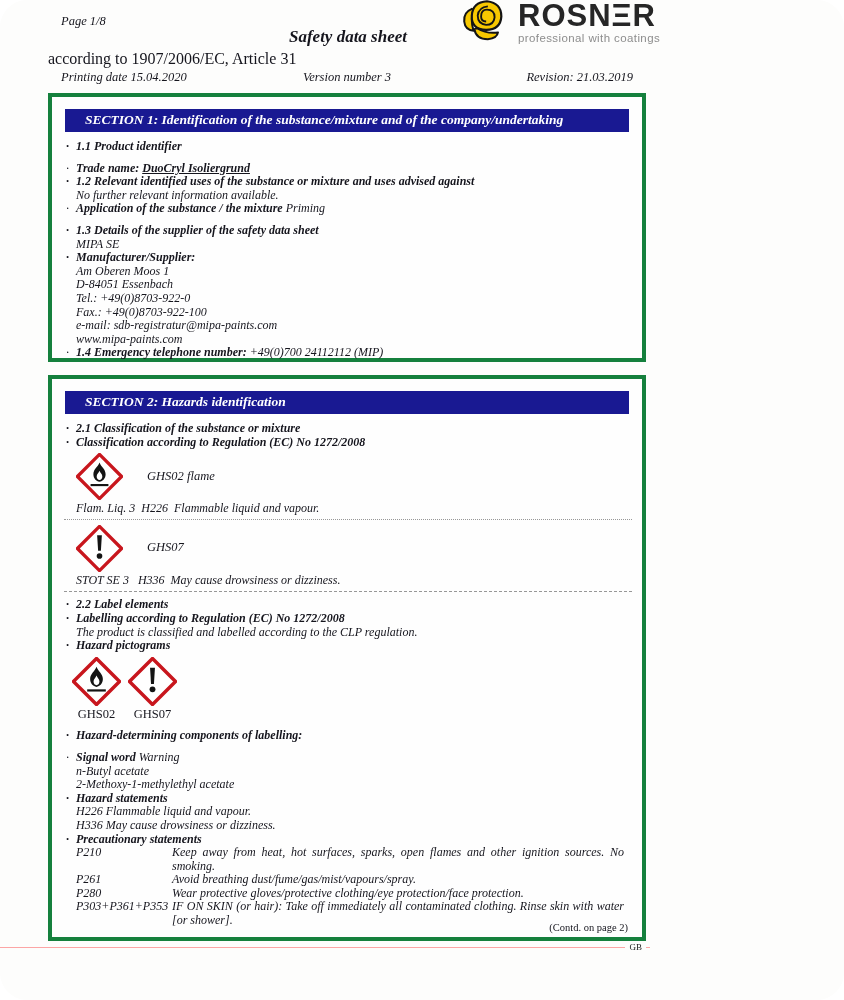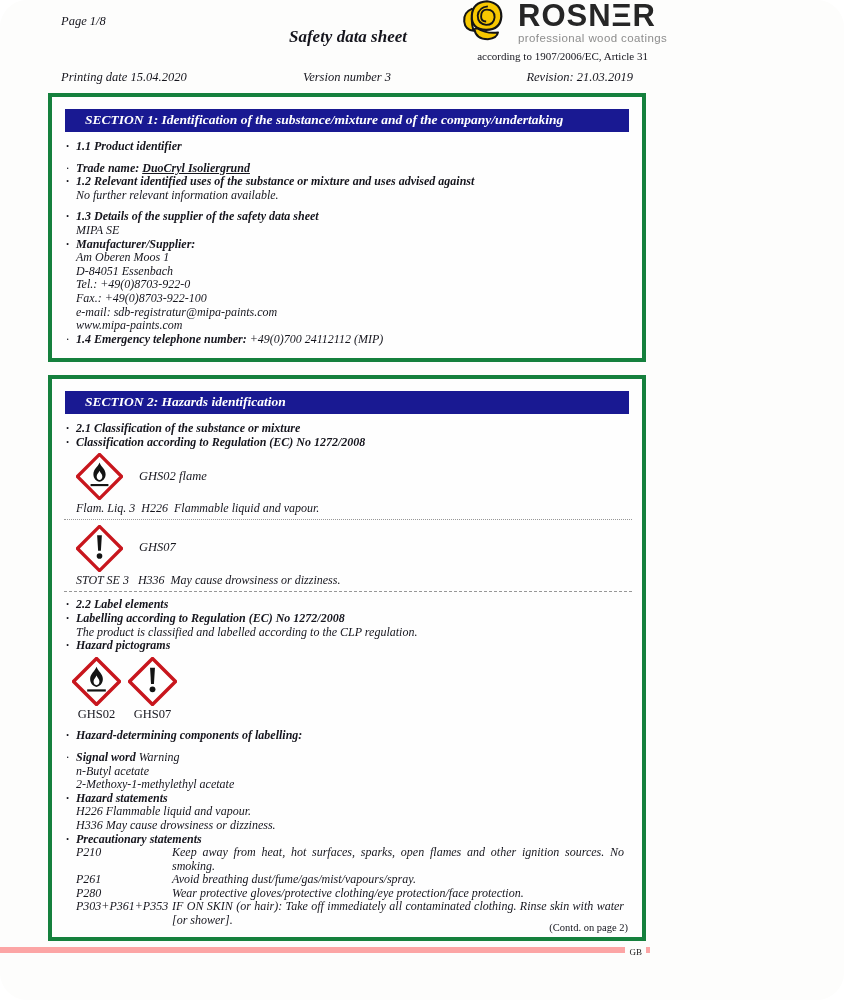--- a/index.html
+++ b/index.html
@@ -8,21 +8,21 @@
 
   
   .hdr-pagenum{position:absolute;left:61px;top:14px;font-size:12.5px;}
   .logo{position:absolute;left:460px;top:0;display:flex;align-items:flex-start;font-style:normal;}
   .rose{width:54px;height:47px;margin:-2px 4px 0 0;}
   .brand{font-family:"Liberation Sans",sans-serif;font-weight:700;font-size:31px;line-height:32px;
          letter-spacing:1px;color:#262626;}
   .tagline{font-family:"Liberation Sans",sans-serif;font-size:11.5px;color:#8d8d8d;margin-top:0;
            letter-spacing:0.4px;}
   .doc-title{position:absolute;left:48px;top:27px;width:600px;text-align:center;font-size:17px;font-weight:700;}
-  .doc-subtitle{position:absolute;left:48px;top:50px;width:600px;text-align:right;font-size:11px;font-style:normal;}
+  .doc-subtitle{position:absolute;left:48px;top:50px;width:600px;text-align:left;font-size:16px;font-style:normal;}
   .meta-row{position:absolute;left:61px;top:70px;width:572px;display:grid;
             grid-template-columns:1fr auto 1fr;font-size:12.5px;}
   .meta-row .mright{text-align:right;}
 
   
   .box{position:absolute;left:48px;width:598px;border:4px solid #15803d;background:#fefefe;box-sizing:border-box;}
   .box1{top:93px;height:269px;}
   .box2{top:375px;height:566px;}
   .bar{margin:12px 13px 0 13px;background:#191992;color:#ffffff;font-weight:700;font-size:13.5px;
        padding:3px 8px 4px 20px;}
@@ -32,32 +32,32 @@
   .b{font-weight:700;}
   .u{text-decoration:underline;}
   .g{margin-top:8px;}
   .pre{white-space:pre-wrap;}
 
   .sep-dot{border-bottom:1px dotted #979797;margin:3px -8px 5px -12px;height:0;}
   .sep-dash{border-bottom:1px dashed #979797;margin:4px -8px 6px -12px;height:0;}
 
   .picto-row{display:flex;align-items:center;margin:4px 0 2px;}
   .picto-row svg{width:47px;height:47px;flex:none;}
-  .picto-label{margin-left:16px;font-size:12.5px;}
+  .picto-label{margin-left:24px;font-size:12.5px;}
   .picto-pair{display:flex;margin:4px 0 0 -4px;}
   .picto-col{display:flex;flex-direction:column;align-items:center;margin-right:7px;font-style:normal;}
   .picto-col svg{width:49px;height:49px;}
   .plabel{font-size:12.5px;margin-top:2px;}
 
   .prow{display:flex;}
   .pcode{flex:0 0 96px;}
   .ptext{flex:1;text-align:justify;}
 
   .contd{position:absolute;right:14px;bottom:4px;font-size:10.5px;font-style:normal;}
-  .gb-rule{position:absolute;left:0;top:947px;width:650px;border-top:6px solid #fca5a5;}
+  .gb-rule{position:absolute;left:0;top:947px;width:650px;border-top:1px solid #fca5a5;}
   .gb{position:absolute;right:4px;top:-6px;background:#fdfdfc;padding:0 4px;font-size:9px;
       font-style:normal;color:#222;}
 </style>
 </head>
 <body>
 
 <svg width="0" height="0" style="position:absolute" aria-hidden="true">
   <symbol id="sym-flame" viewBox="0 0 100 100">
     <path d="M50 3 L97 50 L50 97 L3 50 Z" fill="#ffffff" stroke="#c8161d" stroke-width="7"></path>
     <path fill="#141414" d="M50 20 C53 29 63 34 63 45 C63 54 57 60 50 61 C43 60 37 54 37 45 C37 34 47 29 50 20 Z"></path>
@@ -80,40 +80,41 @@
 <div class="page">
 
   <div class="hdr-pagenum">Page 1/8</div>
 
   <div class="logo">
     <svg class="rose">
         <use href="#sym-rose"></use>
       </svg>
     <div>
       <div class="brand">ROSNΞR</div>
-      <div class="tagline">professional wood coatings</div>
+      <div class="tagline">professional with coatings</div>
     </div>
   </div>
 
   <div class="doc-title">Safety data sheet</div>
   <div class="doc-subtitle">according to 1907/2006/EC, Article 31</div>
 
   <div class="meta-row">
     <span>Printing date 15.04.2020</span>
     <span>Version number 3</span>
     <span class="mright">Revision: 21.03.2019</span>
   </div>
 
   <section class="box box1">
     <div class="bar">SECTION 1: Identification of the substance/mixture and of the company/undertaking</div>
     <div class="bc">
       <p class="ln blt b">1.1 Product identifier</p>
       <p class="ln blt g"><span class="b">Trade name: </span><span class="b u">DuoCryl Isoliergrund</span></p>
       <p class="ln blt b">1.2 Relevant identified uses of the substance or mixture and uses advised against</p>
       <p class="ln">No further relevant information available.</p>
+      <p class="ln blt"><span class="b">Application of the substance / the mixture </span><span>Priming</span></p>
       <p class="ln blt b g">1.3 Details of the supplier of the safety data sheet</p>
       <p class="ln">MIPA SE</p>
       <p class="ln blt b">Manufacturer/Supplier:</p>
       <p class="ln">Am Oberen Moos 1</p>
       <p class="ln">D-84051 Essenbach</p>
       <p class="ln">Tel.: +49(0)8703-922-0</p>
       <p class="ln">Fax.: +49(0)8703-922-100</p>
       <p class="ln">e-mail: sdb-registratur@mipa-paints.com</p>
       <p class="ln">www.mipa-paints.com</p>
       <p class="ln blt"><span class="b">1.4 Emergency telephone number:</span><span> +49(0)700 24112112 (MIP)</span></p>

